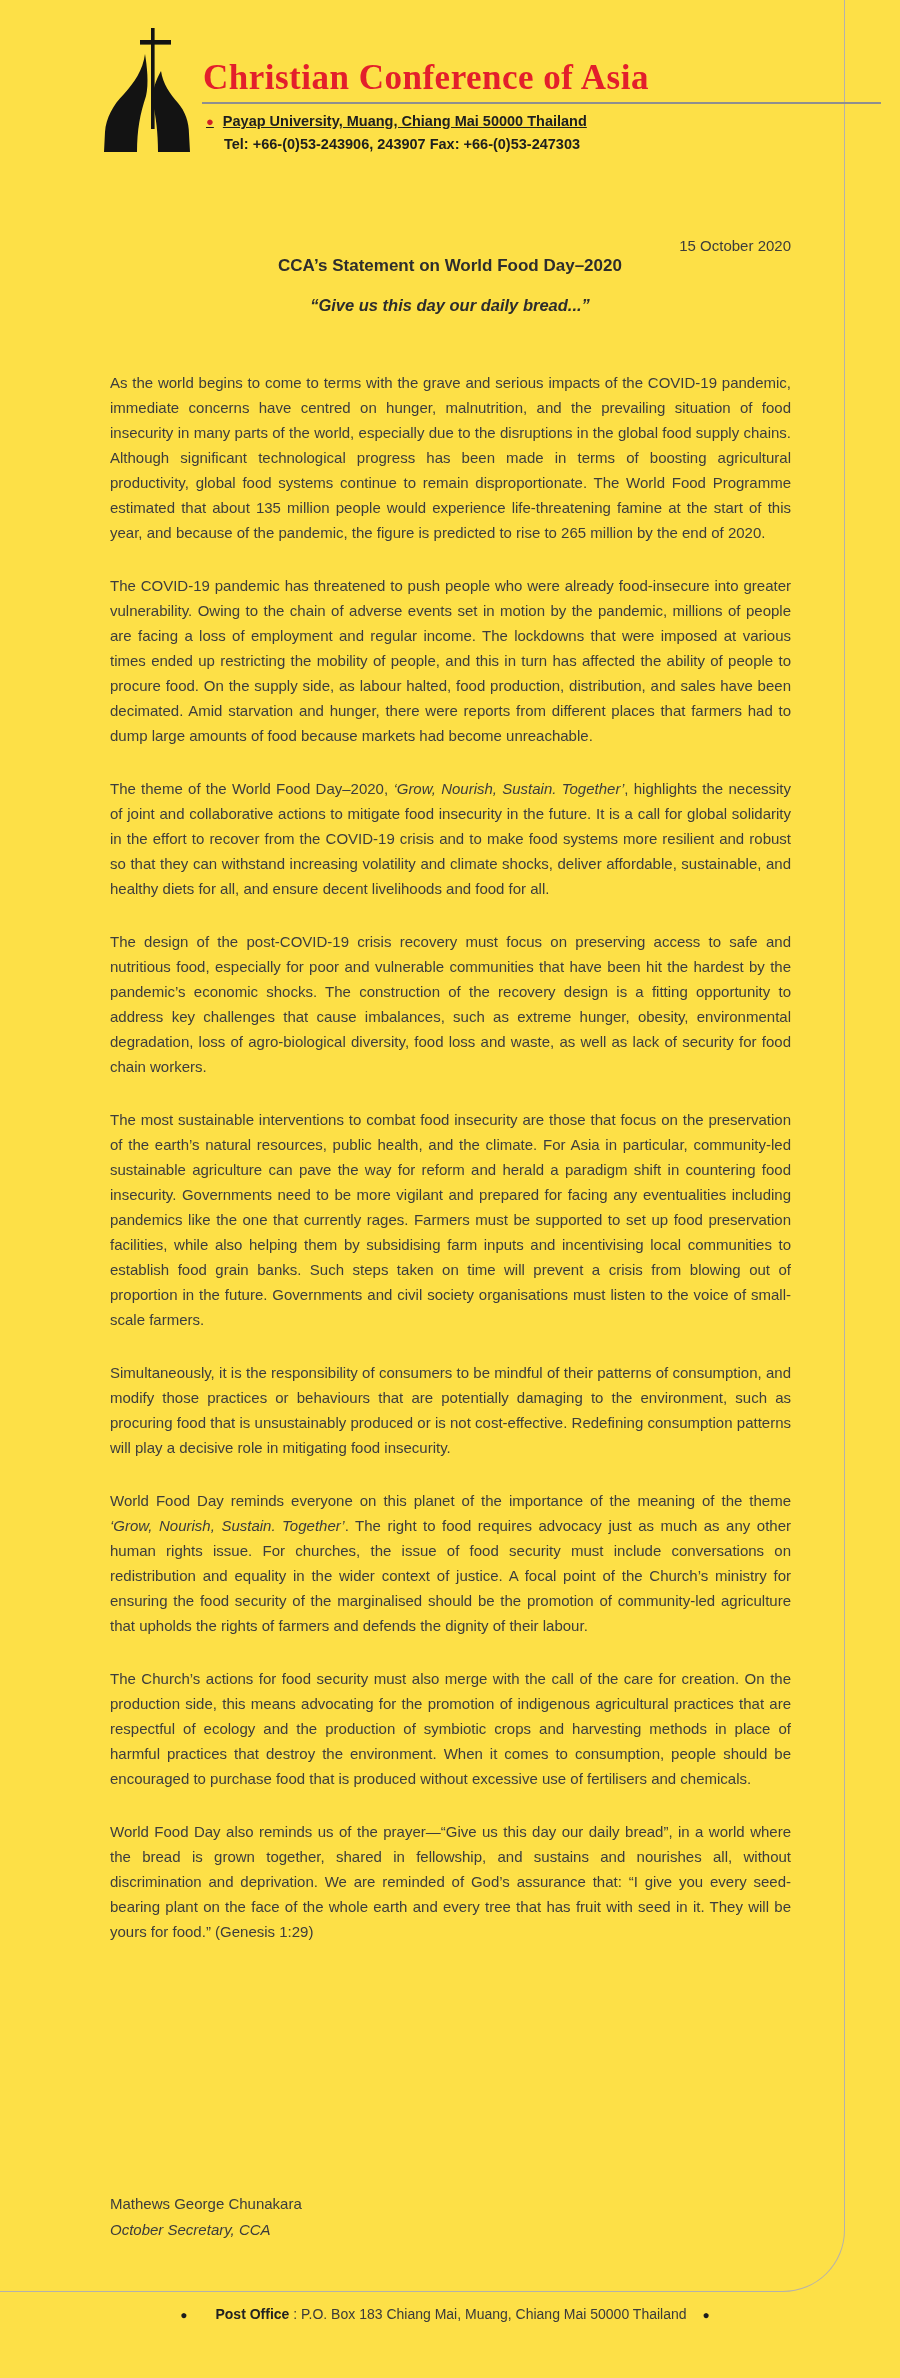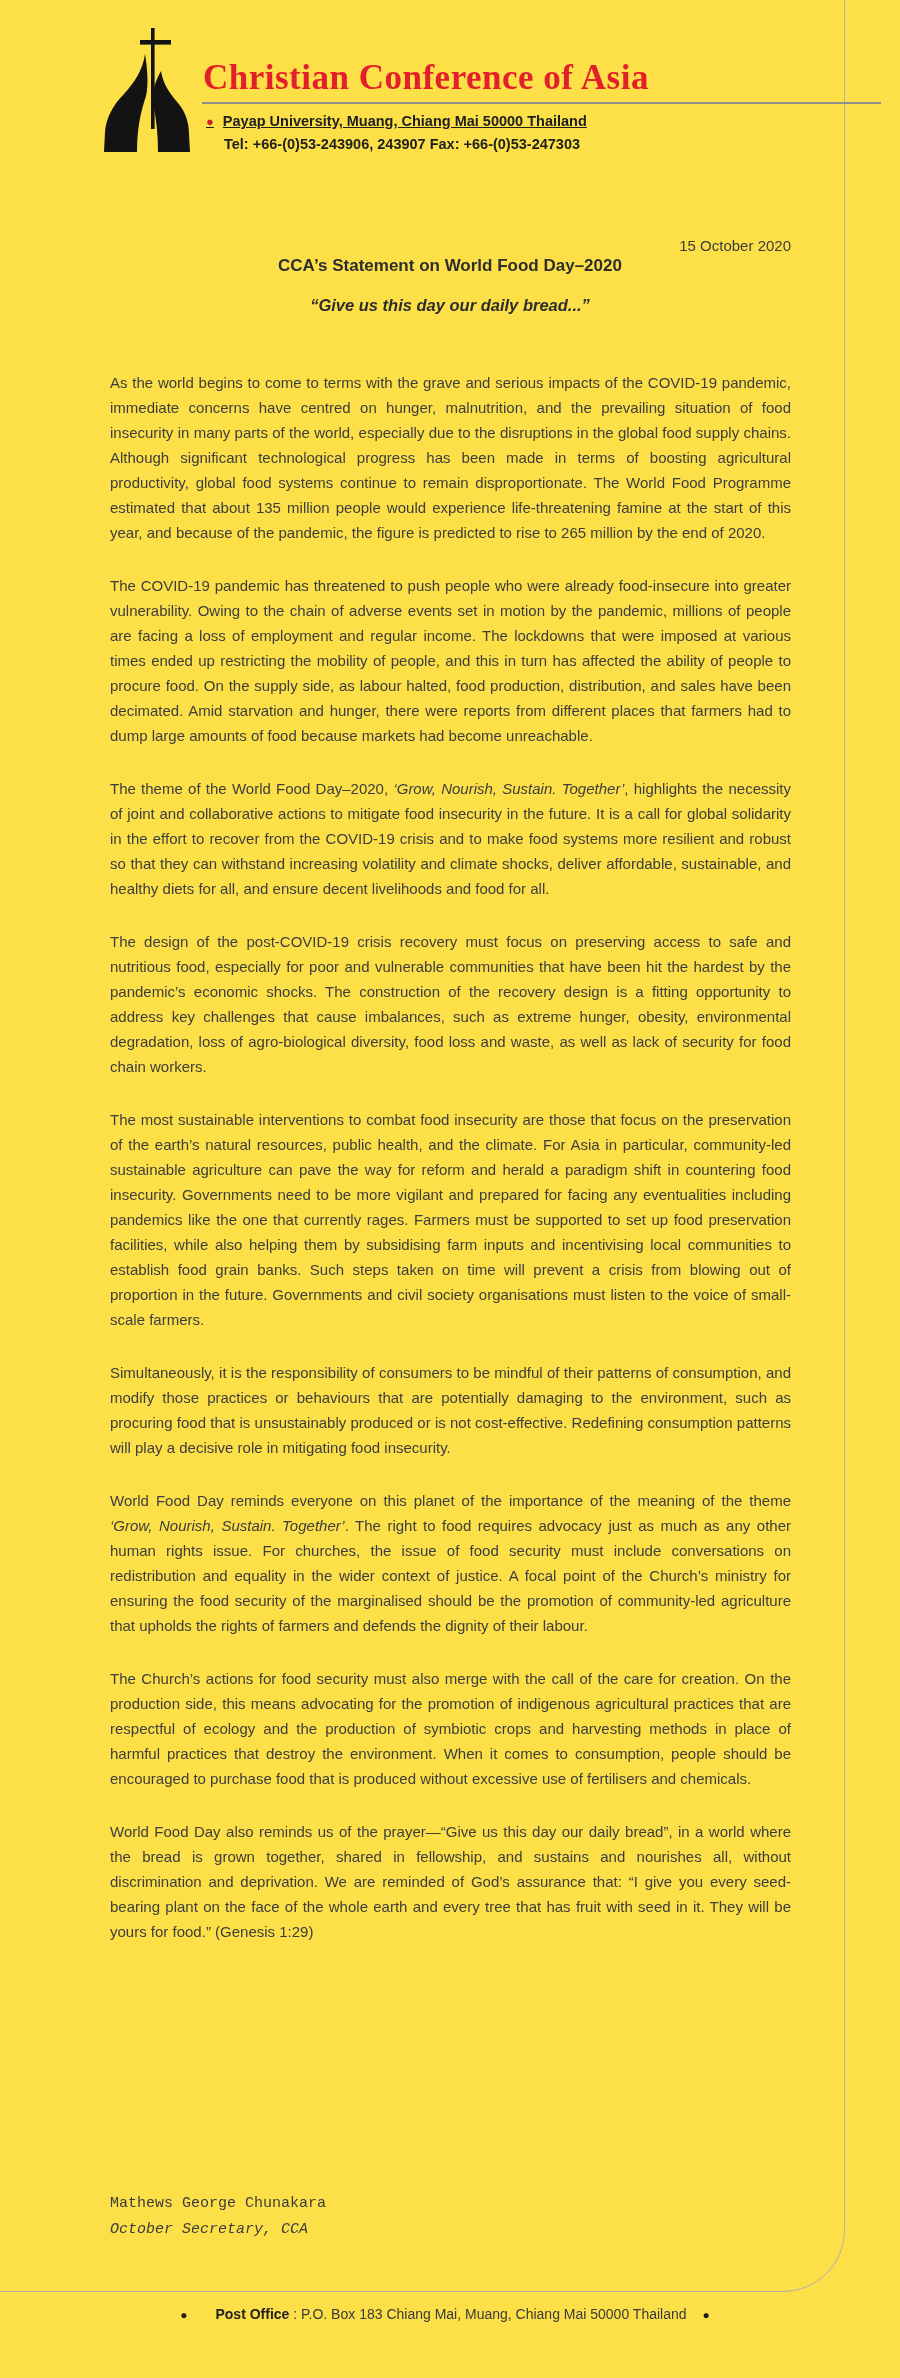--- a/index.html
+++ b/index.html
@@ -37,21 +37,21 @@
     font-size:16.5px; font-weight:700; font-style:italic; color:#2d2d2d; }
 
   
   .body-text { position:absolute; left:110px; top:358px; width:681px; }
   .body-text p.para {
     margin:12px 0 28px 0; font-size:15px; line-height:25px; color:#3d3d3d;
     text-align:justify;
   }
   .body-text p.para em { font-style:italic; }
 
-  .sig { position:absolute; left:110px; top:2191px; font-size:15px; line-height:26px; color:#3c3c3c;font-family:Liberation Mono, monospace; }
+  .sig { position:absolute; left:110px; top:2191px; font-size:15px; line-height:26px; color:#3c3c3c; }
   .sig .role { font-style:italic; }
 
   .footer {
     position:absolute; left:0; top:2306px; width:890px; text-align:center;
     font-size:14px; color:#3a3a3a;
   }
   .footer .f-dot { color:#1c1c1c; font-size:12px; }
   .footer .f-label { font-weight:700; color:#222; margin-left:28px;text-align:right; }
   .footer .f-rest { margin-right:16px; }
 </style>

